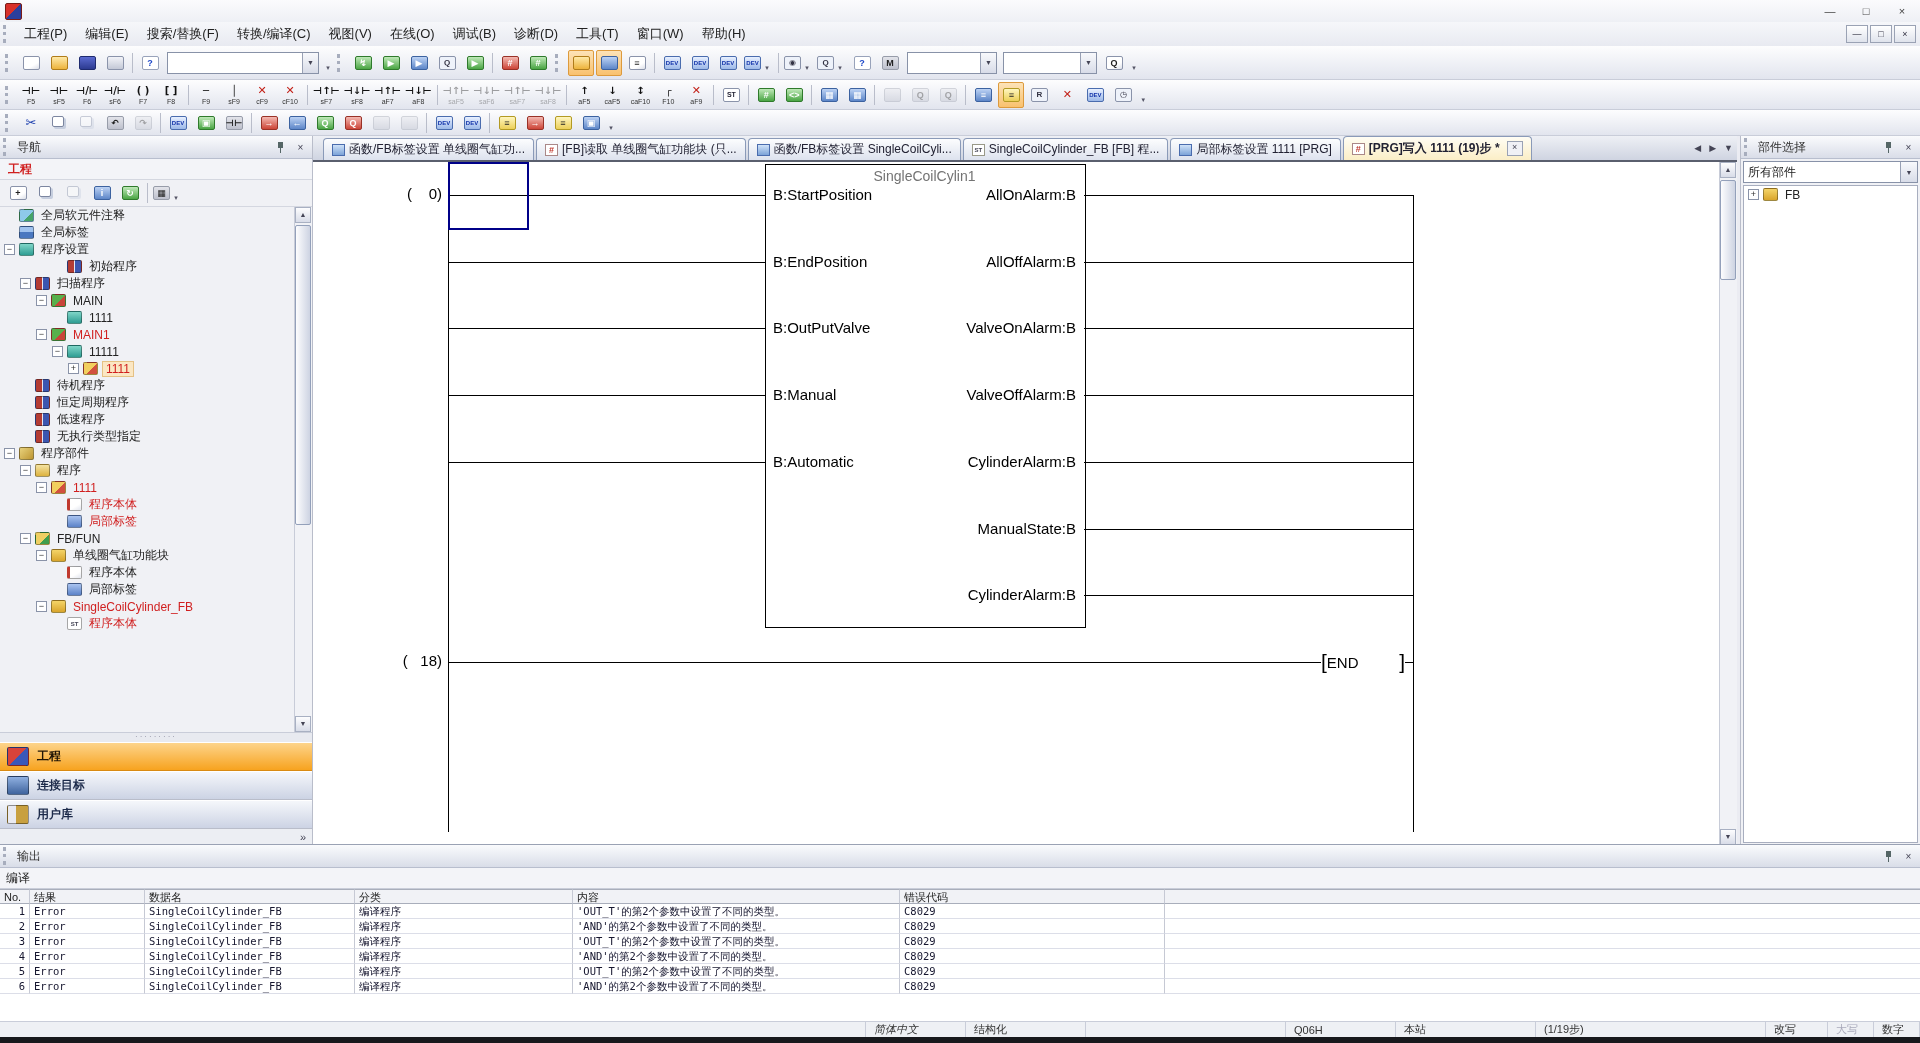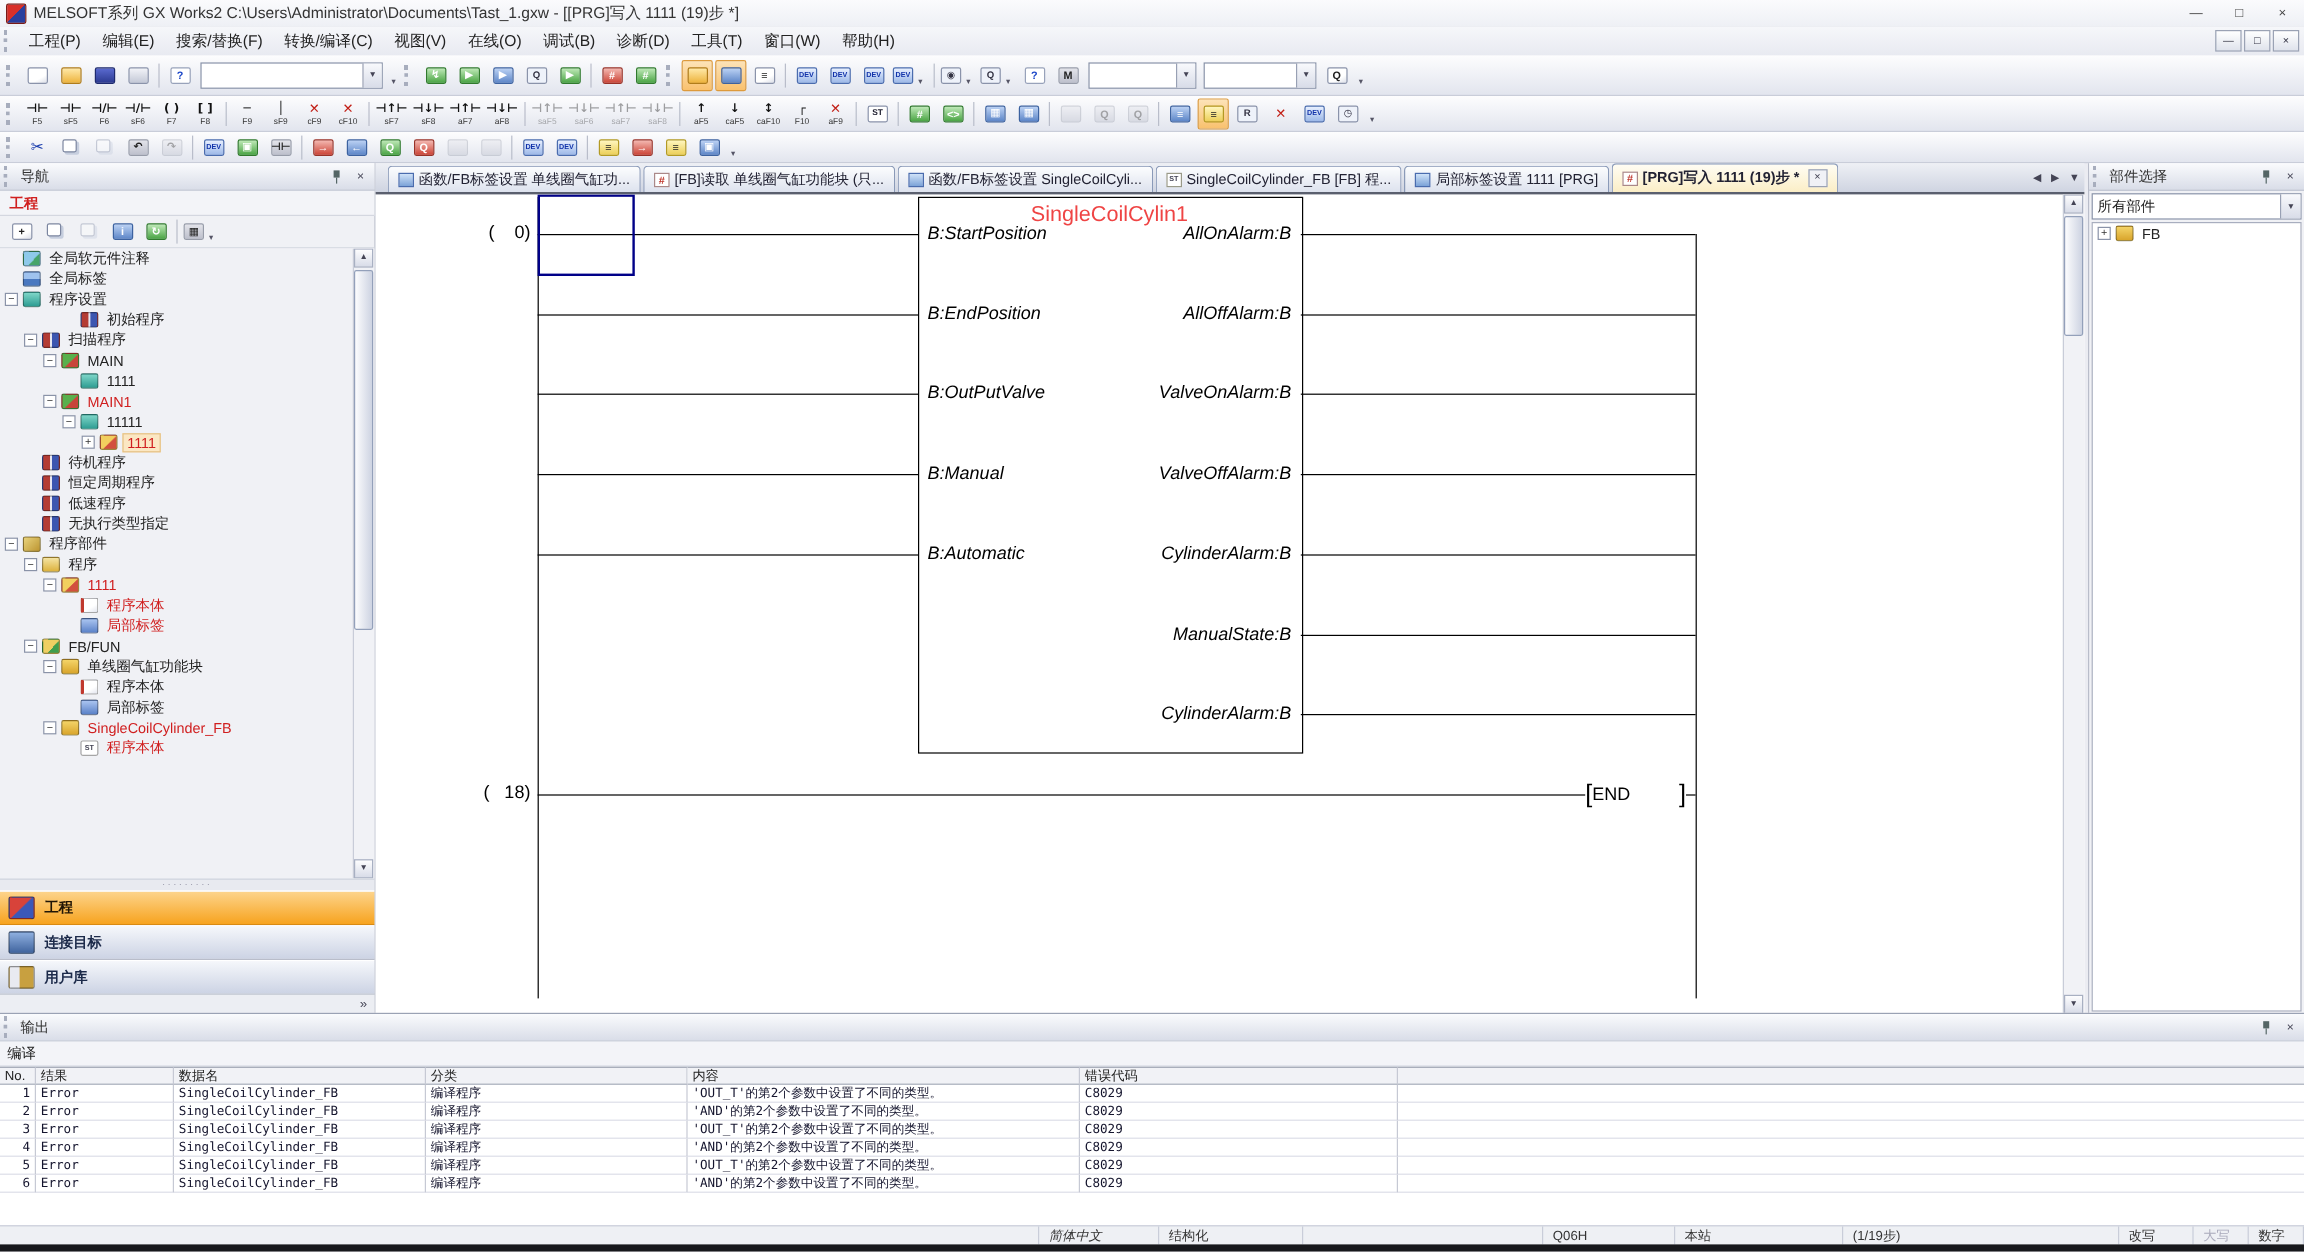--- a/index.html
+++ b/index.html
@@ -96,22 +96,22 @@
   .tico-table{background:linear-gradient(#cfe2f8,#7ca3d8);}
   .tico-ladder{background:#fff;border-color:#a88;color:#c0392e;font-size:9px;line-height:10px;}
   .tico-st{background:#fff;border-color:#998;color:#445;font-size:6px;line-height:10px;}
   .tabclose{width:14px;height:13px;border:1px solid #9aa2b4;background:#f0f1f6;margin-left:7px;font-size:9px;font-weight:normal;line-height:11px;text-align:center;color:#445;}
   #tabarrows{margin-left:auto;display:flex;align-items:center;height:100%;font-size:9px;color:#445;}
   #tabarrows span{padding:0 4px;}
   #editor{position:absolute;left:313px;top:160px;width:1424px;bottom:198px;background:#fff;border-top:2px solid #5a5f6e;overflow:hidden;}
   .hl{position:absolute;height:1px;background:#000;}
   .vl{position:absolute;width:1px;background:#000;}
   .fbbox{position:absolute;border:1px solid #000;background:#fff;}
-  .fbtitle{position:absolute;text-align:center;color:#ef4444;font-size:18px;}
-  .pinlbl{position:absolute;font-size:15px;color:#000;height:18px;line-height:18px;font-style:italic;}
+  .fbtitle{position:absolute;text-align:center;color:#737373;font-size:14px;}
+  .pinlbl{position:absolute;font-size:15px;color:#000;height:18px;line-height:18px;}
   .rung{position:absolute;width:95px;text-align:right;font-size:15px;white-space:pre;color:#000;}
   .cursor{position:absolute;border:2px solid #000088;background:transparent;}
   .endlbl{position:absolute;height:24px;background:#fff;display:flex;align-items:center;font-size:15px;color:#000;}
   .endlbl .br{font-size:21px;font-weight:400;line-height:20px;}
   .sb-v{position:absolute;right:0;top:0;bottom:0;width:17px;background:#f1f2f6;border-left:1px solid #c8ccd8;}
   .sb-a{position:absolute;left:0;width:16px;height:16px;background:linear-gradient(#fdfdfe,#d8dce8);border:1px solid #a8b0c2;box-sizing:border-box;font-size:7px;color:#445;text-align:center;line-height:14px;}
   .sb-t{position:absolute;left:0;width:16px;background:linear-gradient(90deg,#fdfdfe,#cdd3e2);border:1px solid #93a0ba;box-sizing:border-box;border-radius:2px;}
   
   #rightpanel{position:absolute;left:1740px;top:136px;right:0;bottom:198px;background:#f0f1f5;border-left:1px solid #b9bdca;display:flex;flex-direction:column;}
   #selcombo{margin:2px 2px;height:20px;background:#fff;border:1px solid #8892a8;display:flex;align-items:center;font-size:12px;padding-left:4px;flex:none;}
@@ -132,21 +132,20 @@
   .scell.dis{color:#aab;}
   #taskstrip{position:absolute;left:0;bottom:0;width:100%;height:6px;background:#17181c;}
 </style>
 </head>
 <body>
 
 <div id="root">
 
   <div id="titlebar">
     <span class="appico"></span>
-    <span id="wintitle">MELSOFT系列 GX Works2 C:\Users\Administrator\Documents\Tast_1.gxw - [[PRG]写入 1111 (19)步 *]</span>
     <span class="winbtns" id="winbtns">
         <span class="winbtn">—</span>
         <span class="winbtn">□</span>
         <span class="winbtn">×</span>
       </span>
   </div>
 
   <div id="menubar">
     <span class="grip"></span>
     <span id="menuitems" style="display:flex;">

